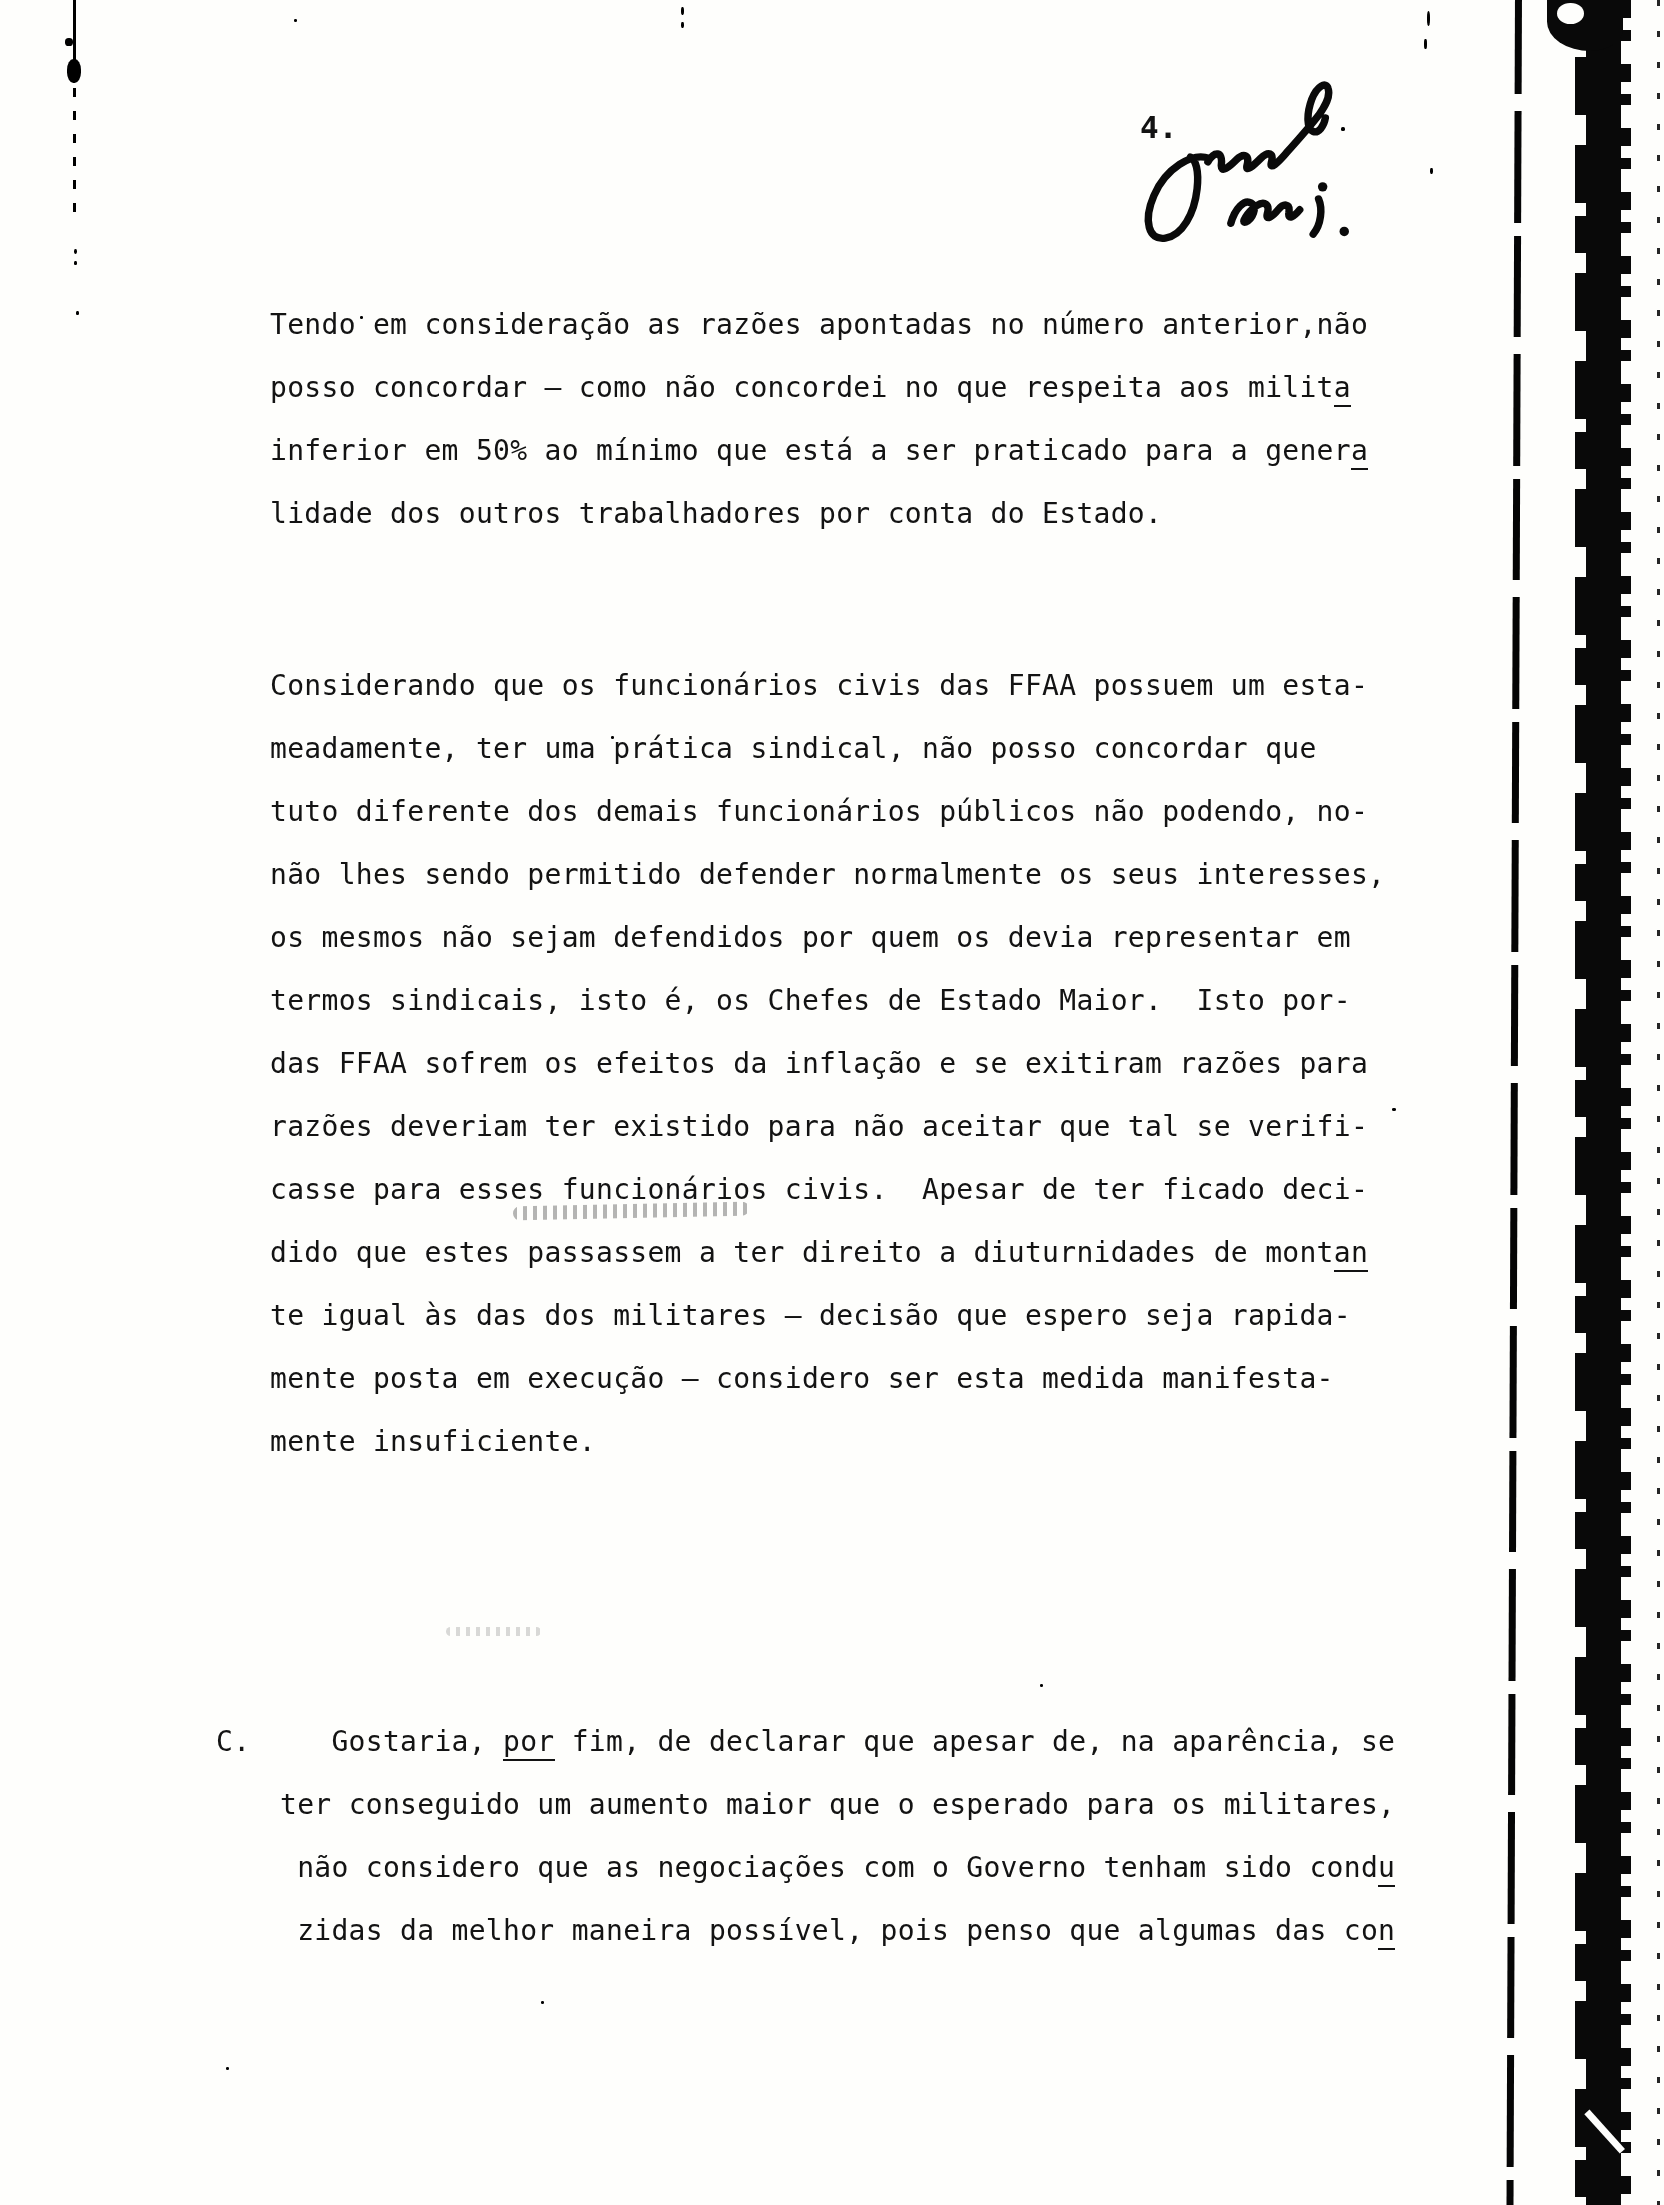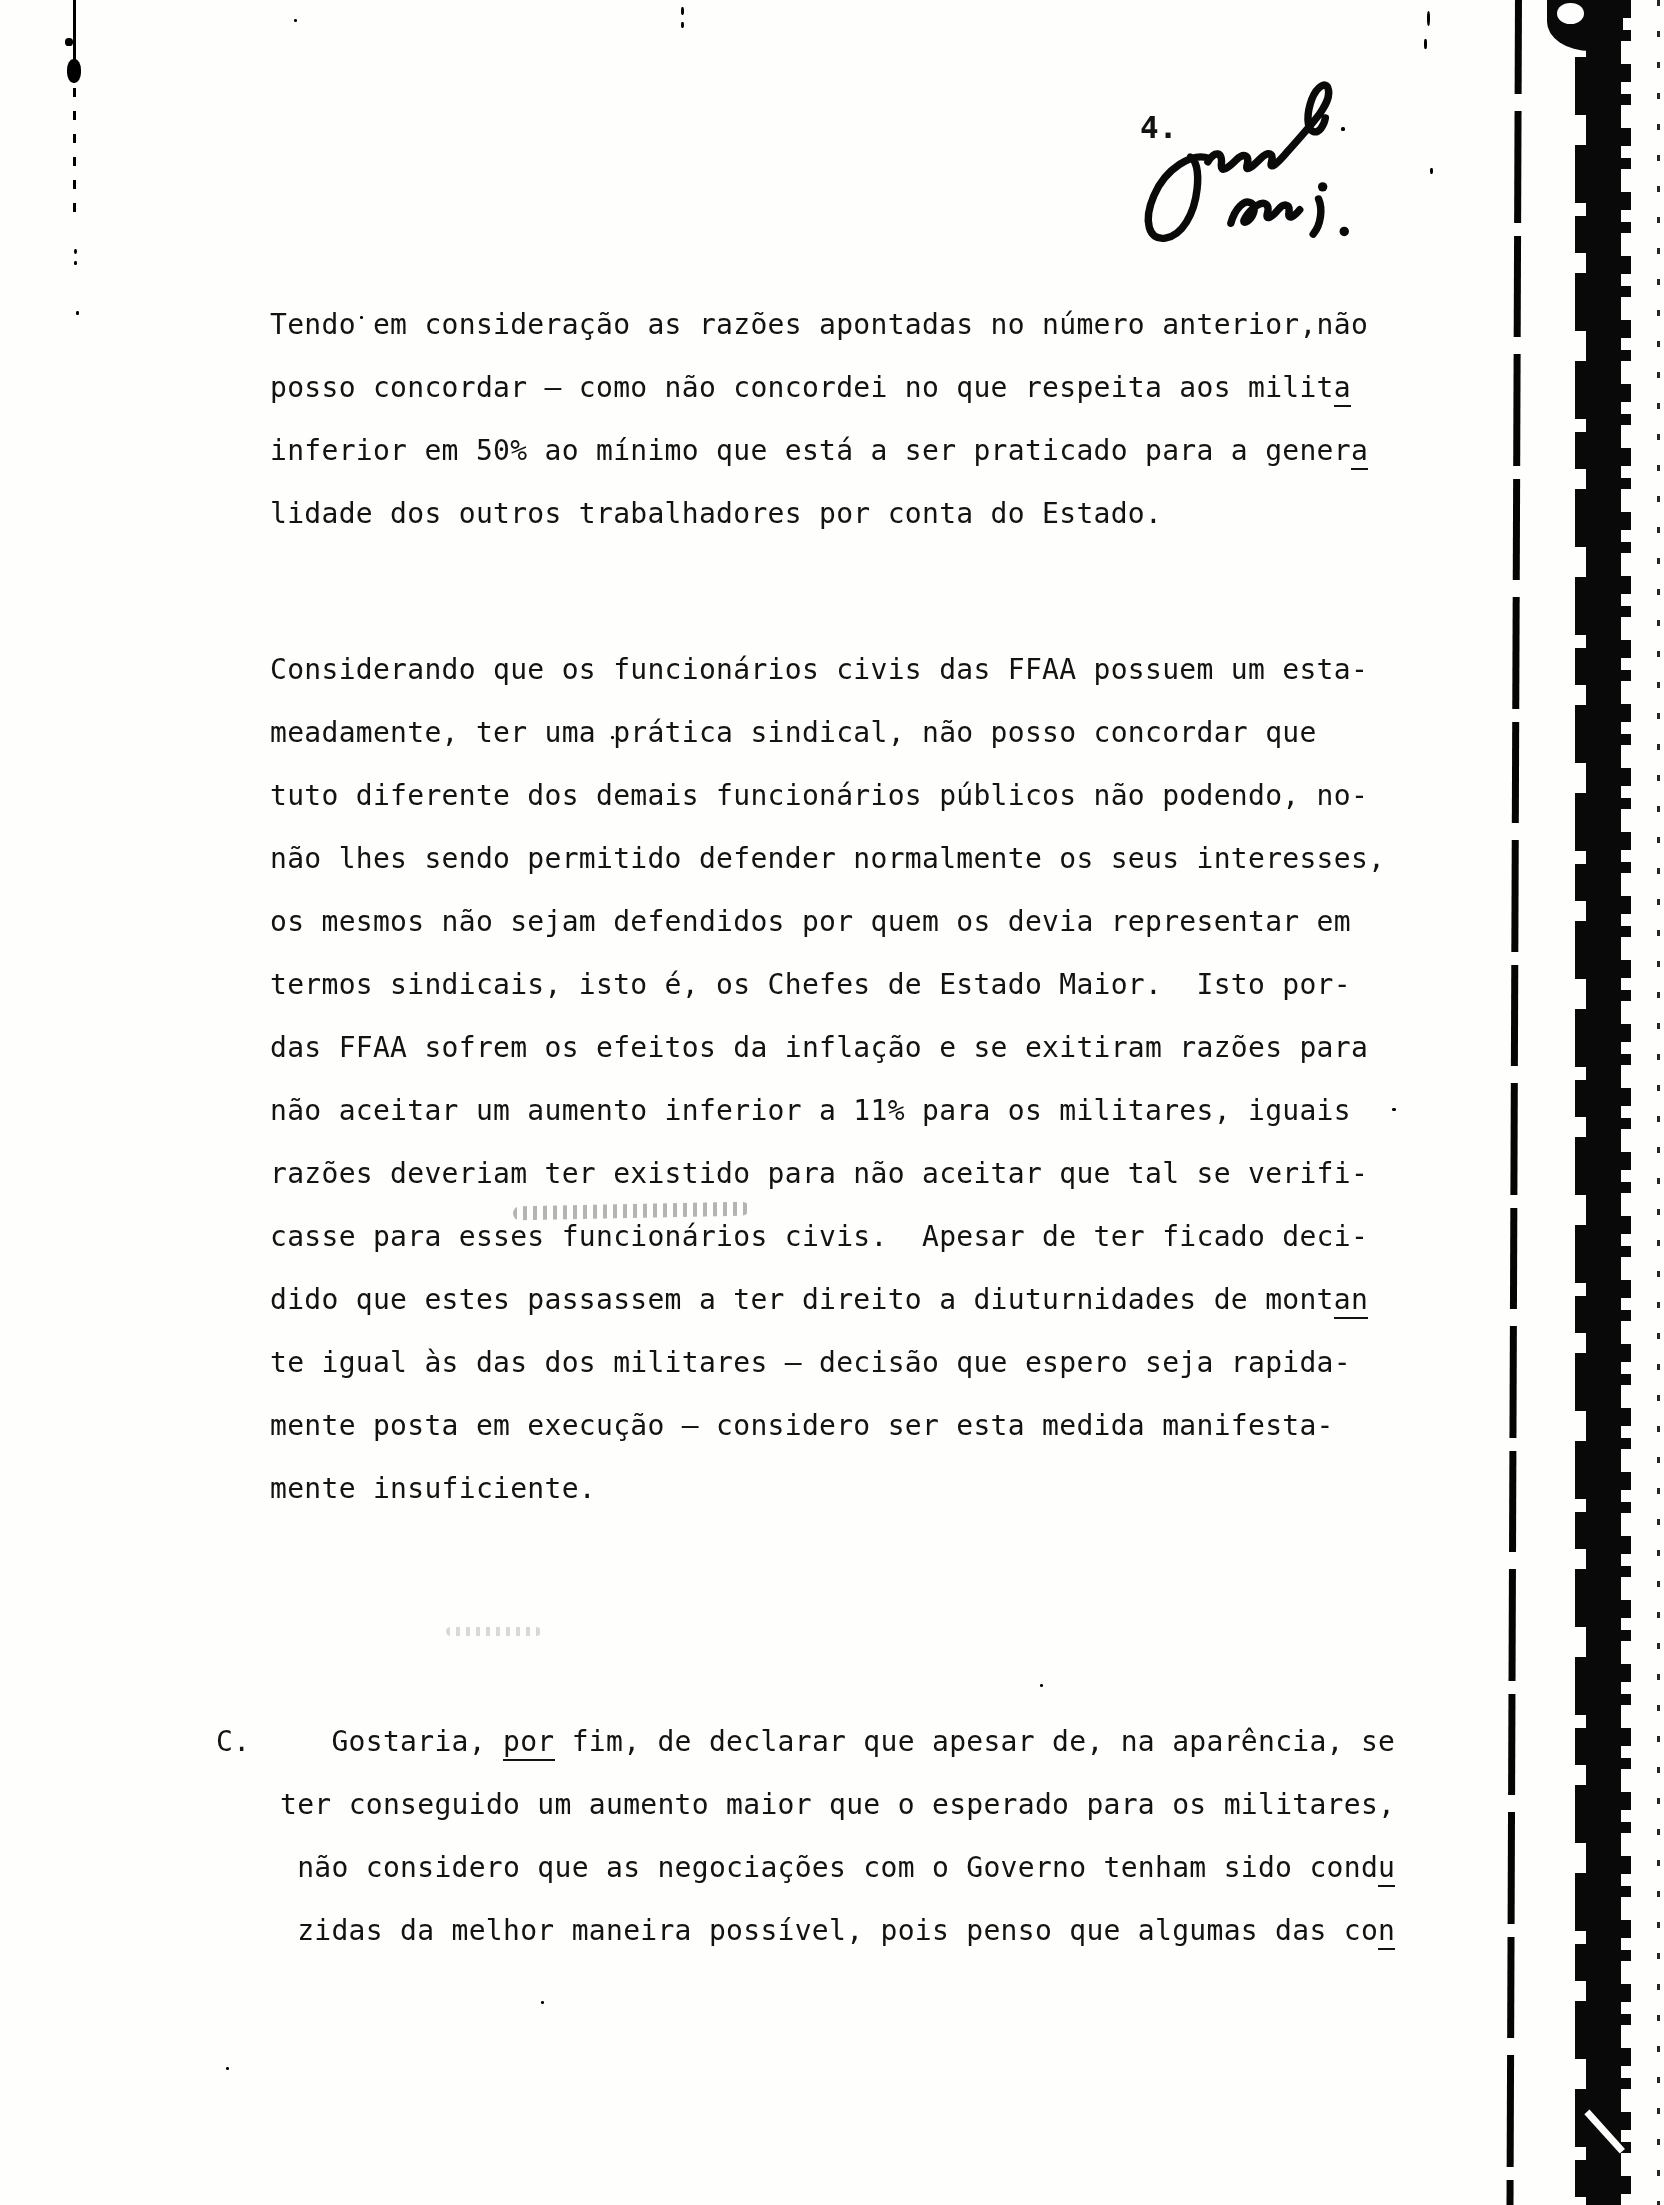--- a/index.html
+++ b/index.html
@@ -5,21 +5,21 @@
   html,body{margin:0;padding:0;background:#777;}
   .page{
     position:relative;width:1665px;height:2205px;background:#fefefc;overflow:hidden;
     font-family:"DejaVu Sans Mono",monospace;color:#131313;
   }
   
   .para{position:absolute;font-size:28px;line-height:63px;font-weight:normal;letter-spacing:0.3px;}
   .line{white-space:pre;}
   .u{border-bottom:2.7px solid currentColor;padding-bottom:0.7px;}
   #para-1{left:270px;top:293px;}
-  #para-2{left:270px;top:638px;}
+  #para-2{left:270px;top:654px;}
   #para-C{left:216px;top:1710px;}
   #para-C .marker{position:absolute;left:0;top:0;line-height:63px;}
   #para-C .c-lines{margin-left:64px;text-align:right;}
   .page-number{position:absolute;left:1140px;top:109px;font-size:31px;font-weight:bold;}
   
   .signature{position:absolute;left:1128px;top:64px;width:257px;height:189px;}
   .signature path{fill:none;stroke:#0a0a0a;stroke-width:11;stroke-linecap:round;stroke-linejoin:round;}
   .signature circle{fill:#0a0a0a;}
   
   .fold-line-top{position:absolute;left:73px;top:0;width:2.7px;height:65px;background:#000;}
@@ -82,21 +82,20 @@
       <div class="line">lidade dos outros trabalhadores por conta do Estado.</div>
     </div>
   <div id="para-2" class="para">
       <div class="line">Considerando que os funcionários civis das FFAA possuem um esta-</div>
       <div class="line">meadamente, ter uma prática sindical, não posso concordar que</div>
       <div class="line">tuto diferente dos demais funcionários públicos não podendo, no-</div>
       <div class="line">não lhes sendo permitido defender normalmente os seus interesses,</div>
       <div class="line">os mesmos não sejam defendidos por quem os devia representar em</div>
       <div class="line">termos sindicais, isto é, os Chefes de Estado Maior.  Isto por-</div>
       <div class="line">das FFAA sofrem os efeitos da inflação e se exitiram razões para</div>
-      <div class="line">não aceitar um aumento inferior a 11% para os militares, iguais</div>
       <div class="line">razões deveriam ter existido para não aceitar que tal se verifi-</div>
       <div class="line">casse para esses funcionários civis.  Apesar de ter ficado deci-</div>
       <div class="line">dido que estes passassem a ter direito a diuturnidades de mont<span class="u">an</span></div>
       <div class="line">te igual às das dos militares — decisão que espero seja rapida-</div>
       <div class="line">mente posta em execução — considero ser esta medida manifesta-</div>
       <div class="line">mente insuficiente.</div>
     </div>
   <div id="para-C" class="para">
     <span class="marker">C.</span>
     <div class="c-lines">

